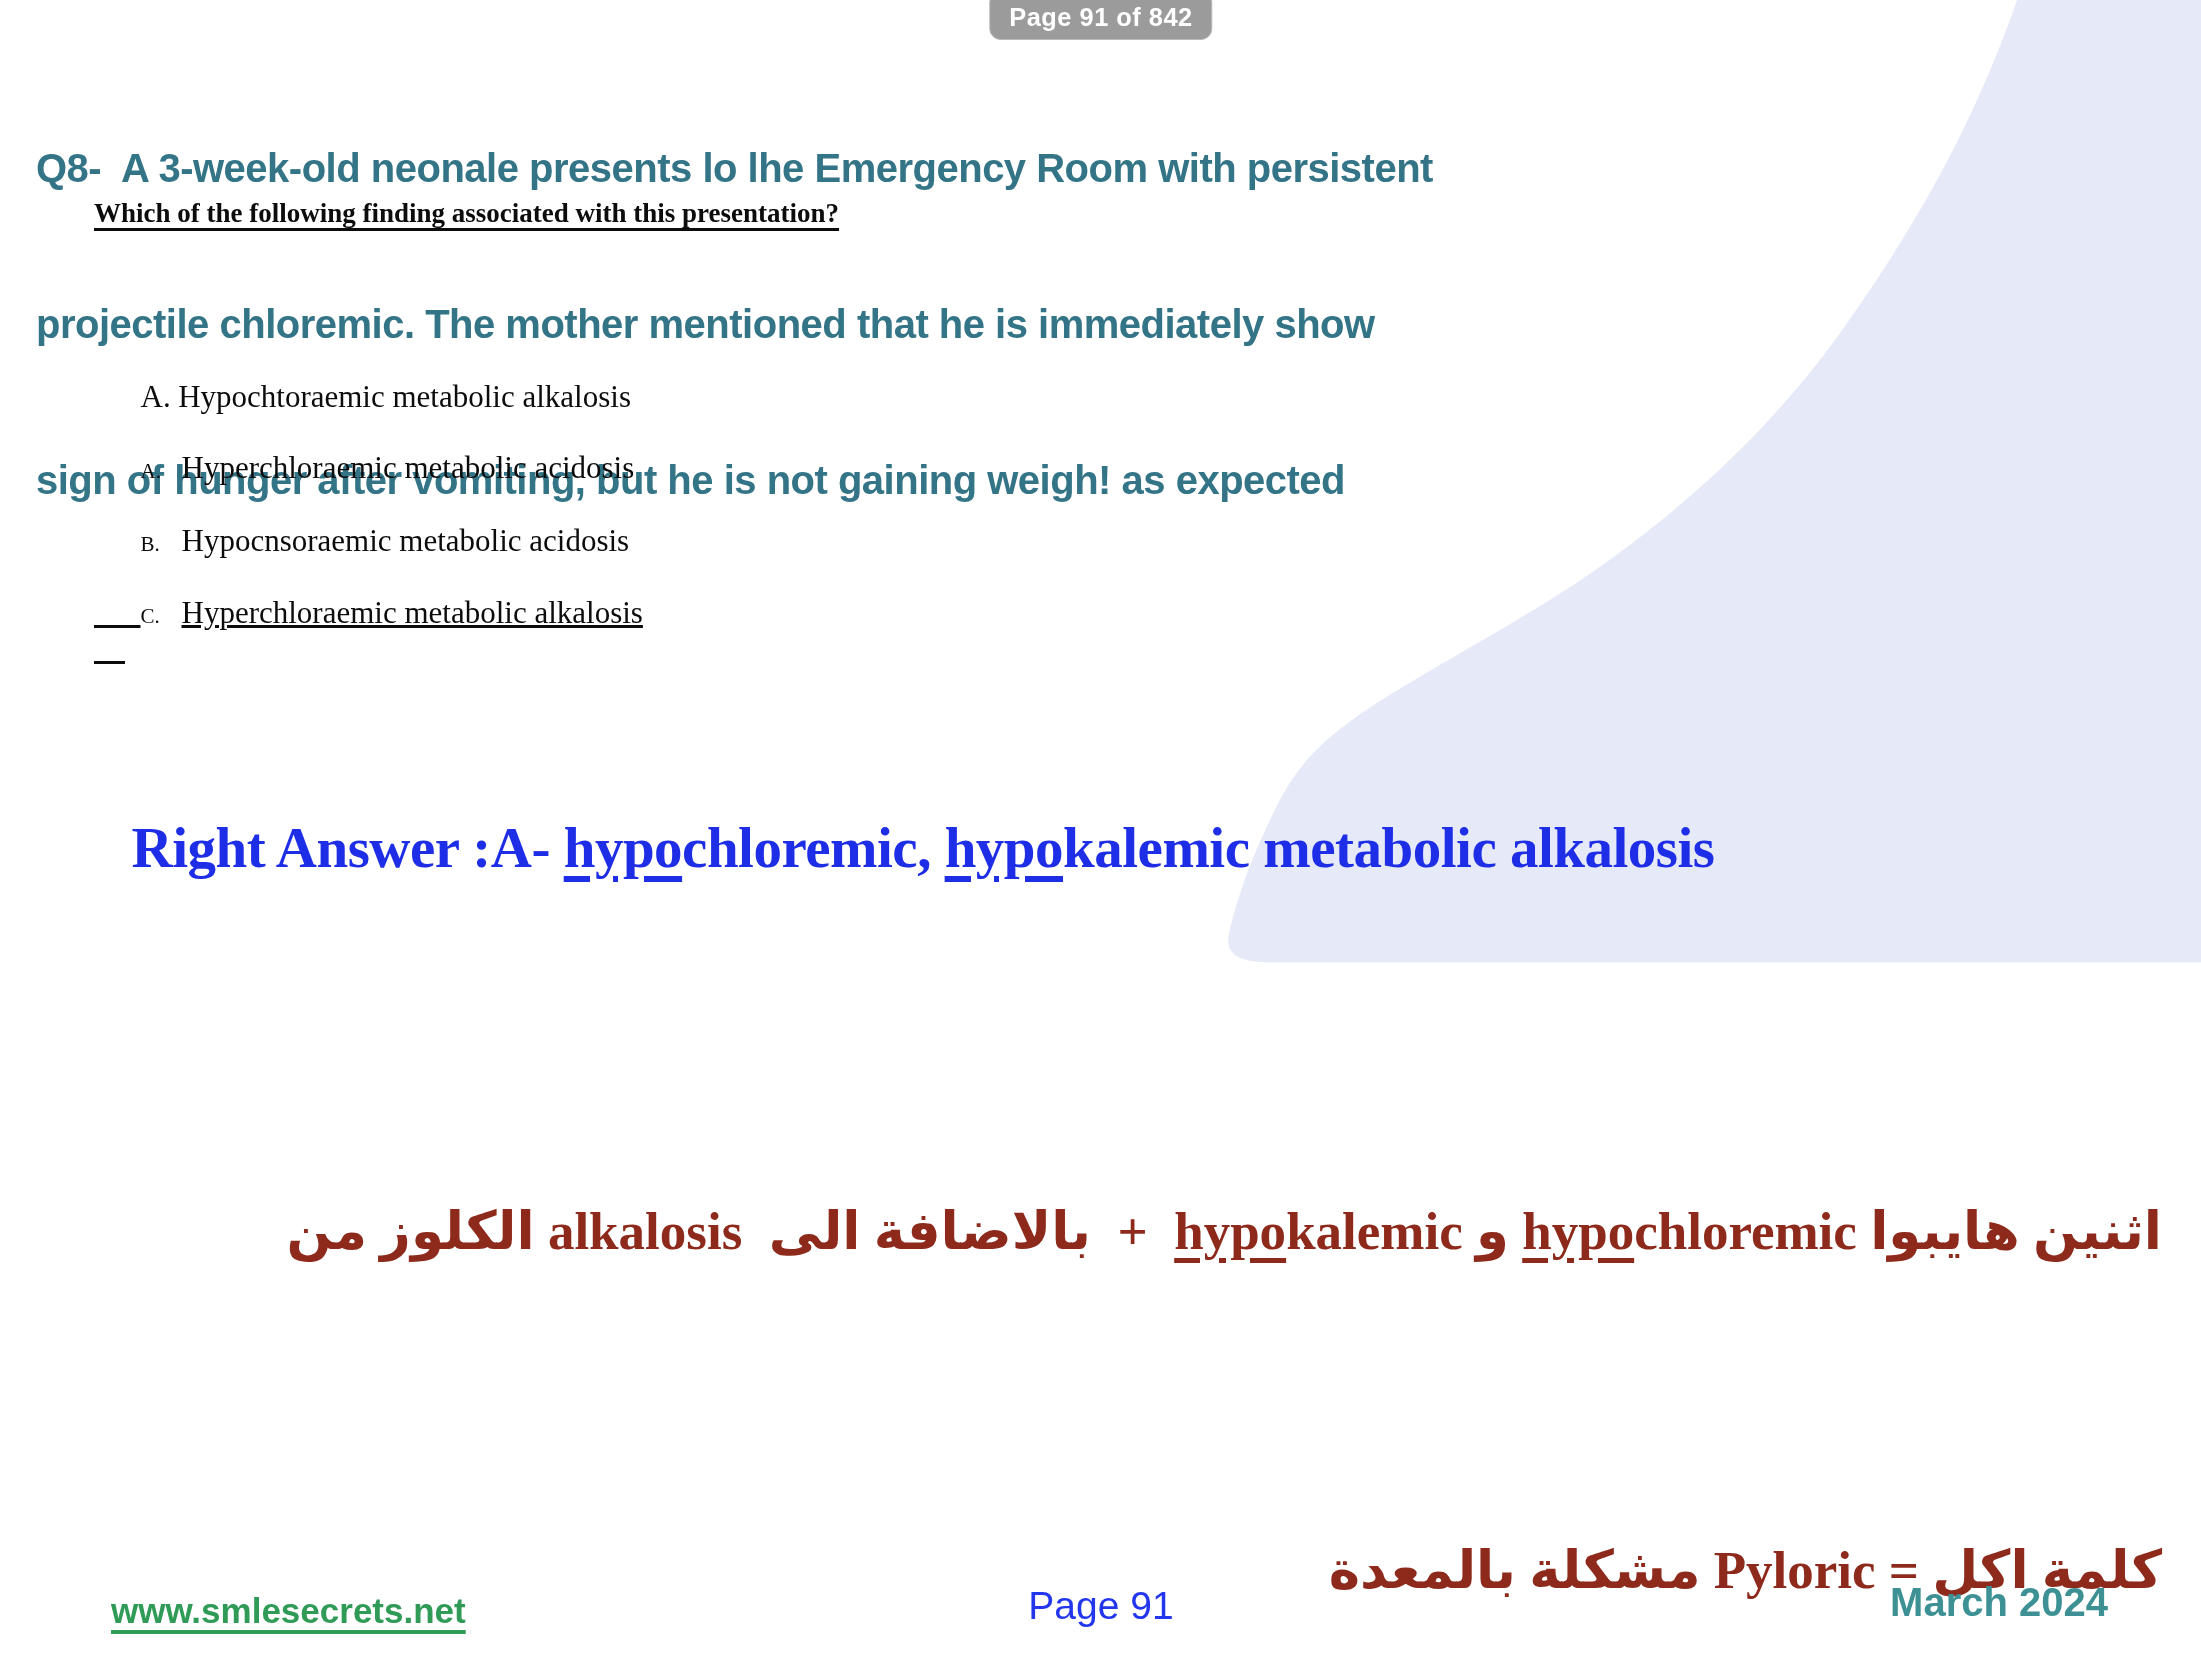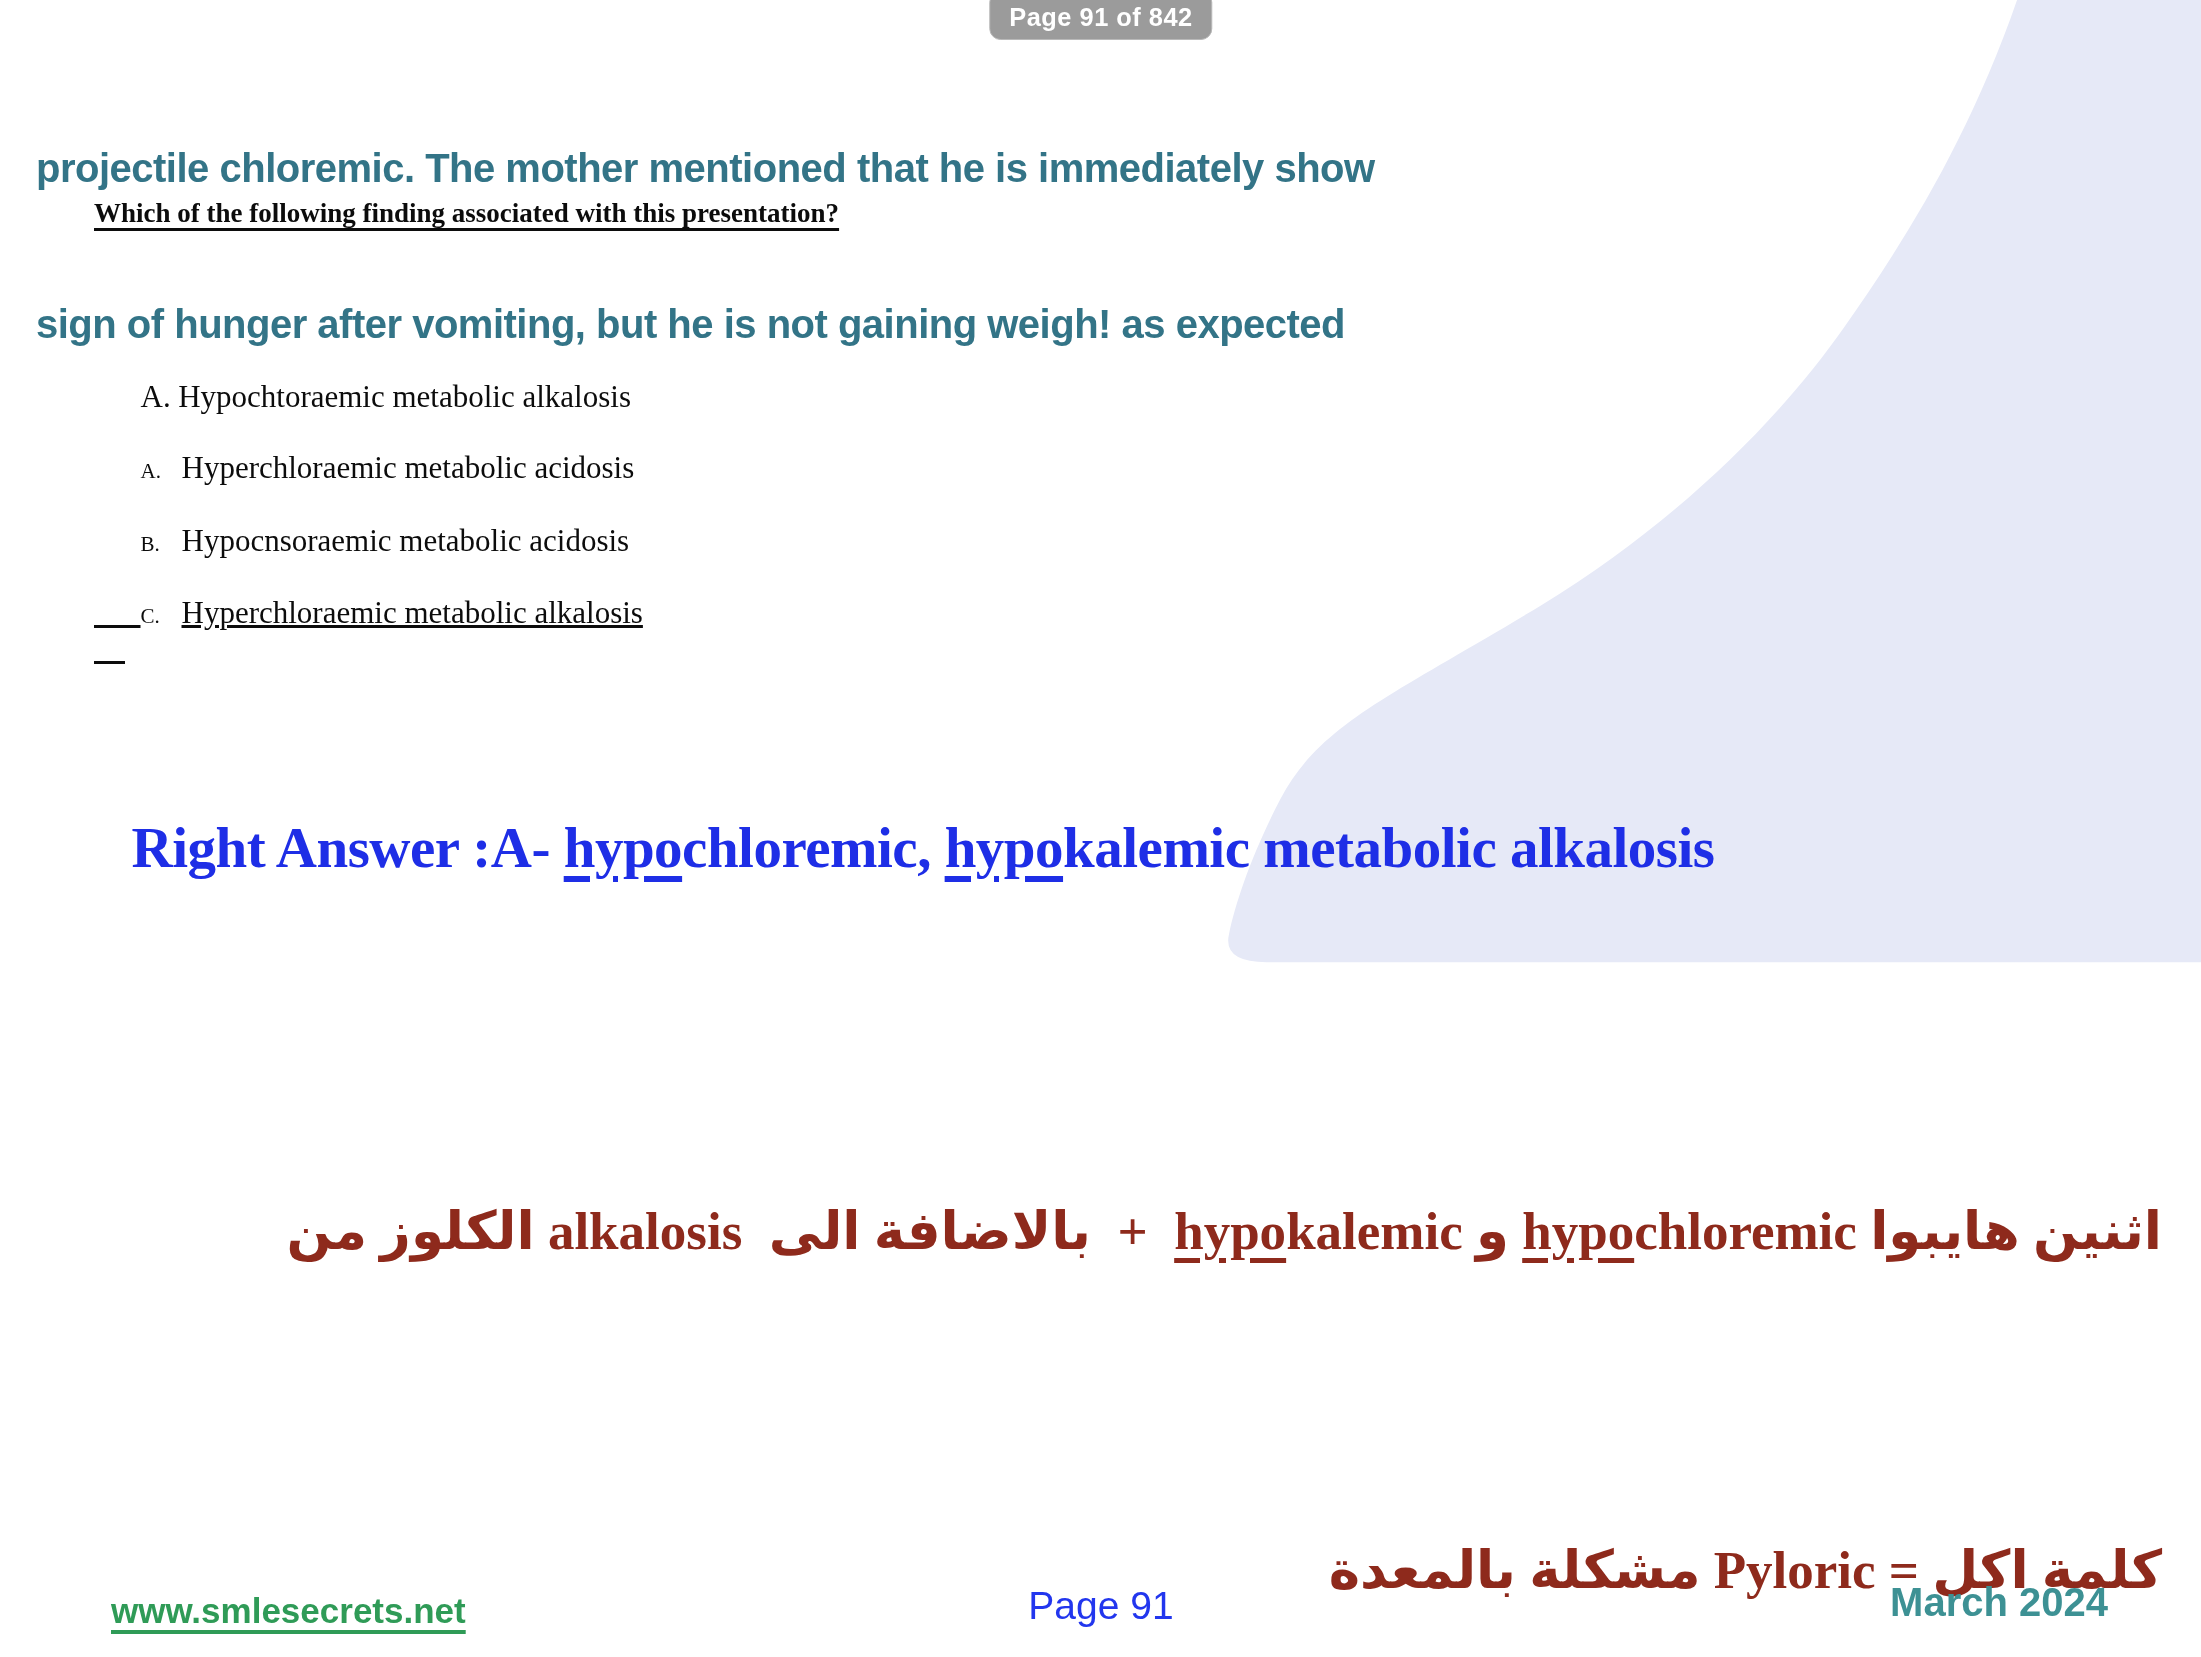--- a/index.html
+++ b/index.html
@@ -94,20 +94,21 @@
              Z" fill="#e6e9f7"></path>
   </svg>
 
   <div class="page-pill">
     <span>Page 91 of 842</span>
   </div>
 
   <div class="content">
 
     <div class="q-heading">
+      <div>Q8-  A 3-week-old neonale presents lo lhe Emergency Room with persistent</div>
       <div>projectile chloremic. The mother mentioned that he is immediately show</div>
       <div>sign of hunger after vomiting, but he is not gaining weigh! as expected</div>
     </div>
 
     <div class="q-prompt">Which of the following finding associated with this presentation?</div>
 
     <div class="opt-row first" style="top:343px;">
       <span class="opt-label">A.</span><span class="opt-text">Hypochtoraemic metabolic alkalosis</span>
     </div>
     <div class="opt-row" style="top:487px;">

